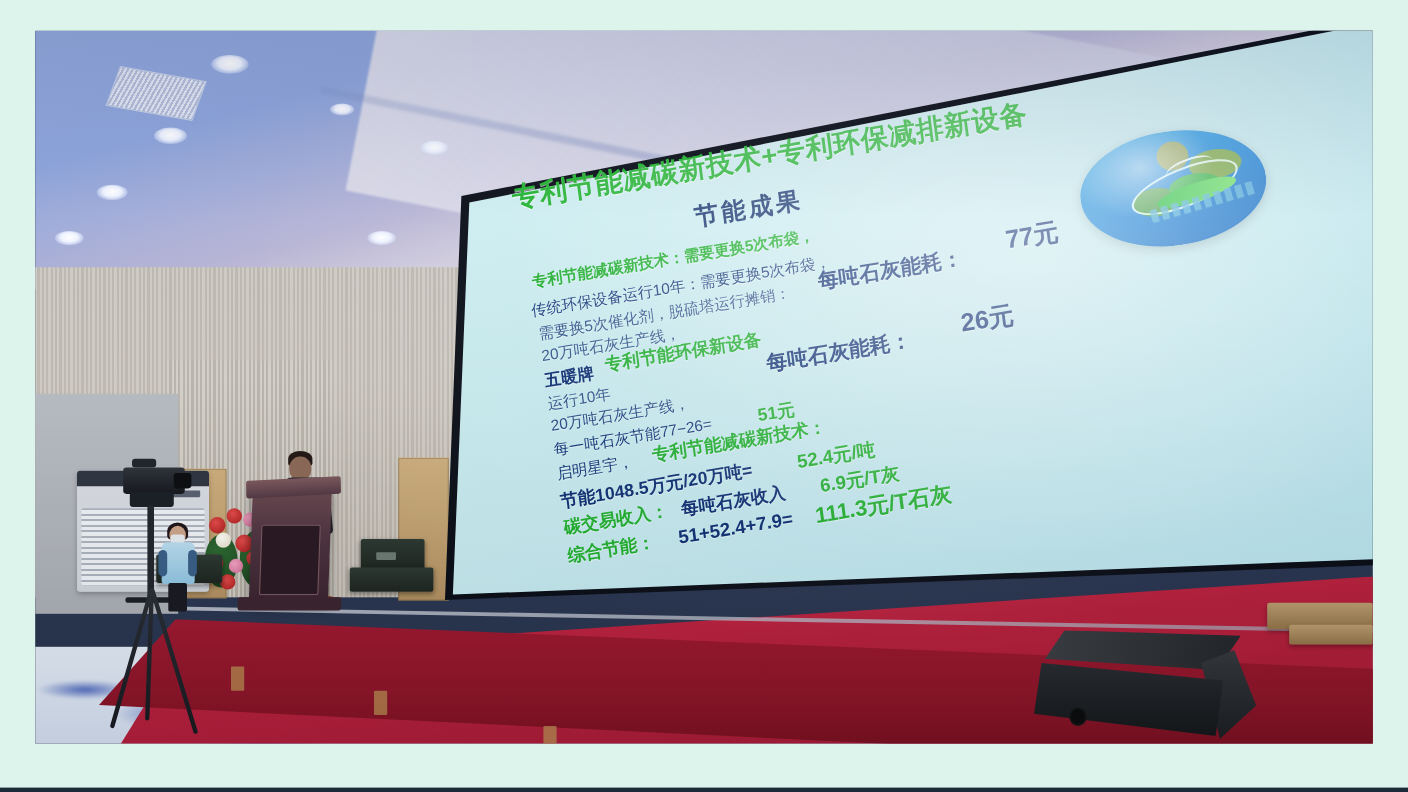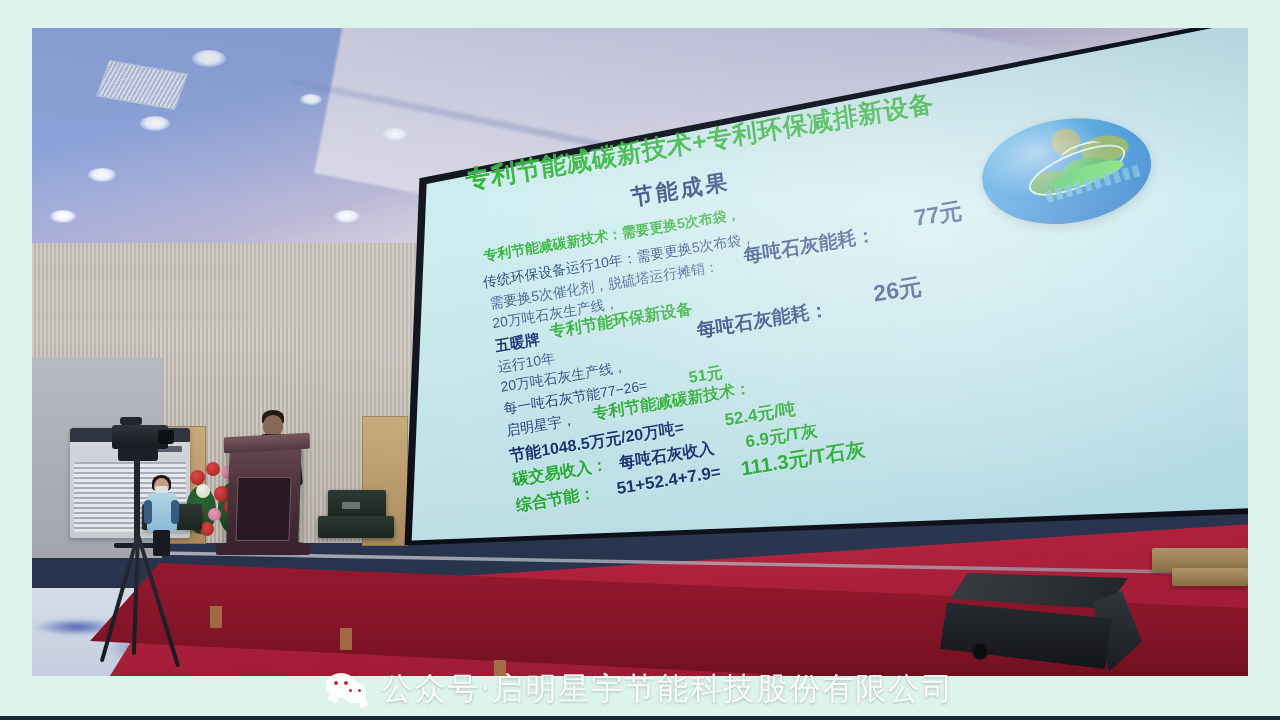--- a/index.html
+++ b/index.html
@@ -456,28 +456,15 @@
       <div class="ms-front"></div>
       <div class="ms-port"></div>
     </div>
 
     <div class="side-gear" style="left:1120px;top:520px;width:96px;height:24px;"></div>
     <div class="side-gear" style="left:1140px;top:540px;width:76px;height:18px;"></div>
 
     <div class="veil"></div>
   </div>
 
-  <div class="watermark">
-    <div class="wm-icon">
-      <div class="wm-b1"></div>
-      <div class="wm-tail1"></div>
-      <div class="wm-b2"></div>
-      <div class="wm-tail2"></div>
-      <div class="wm-dot" style="left:8px;top:10px;width:4px;height:4px;"></div>
-      <div class="wm-dot" style="left:18px;top:10px;width:4px;height:4px;"></div>
-      <div class="wm-dot" style="left:23px;top:18px;width:3px;height:3px;"></div>
-      <div class="wm-dot" style="left:32px;top:18px;width:3px;height:3px;"></div>
-    </div>
-    <div class="wm-text">公众号·启明星宇节能科技股份有限公司</div>
-  </div>
 
   <div class="bottom-strip"></div>
 </div>
 
 </body></html>

